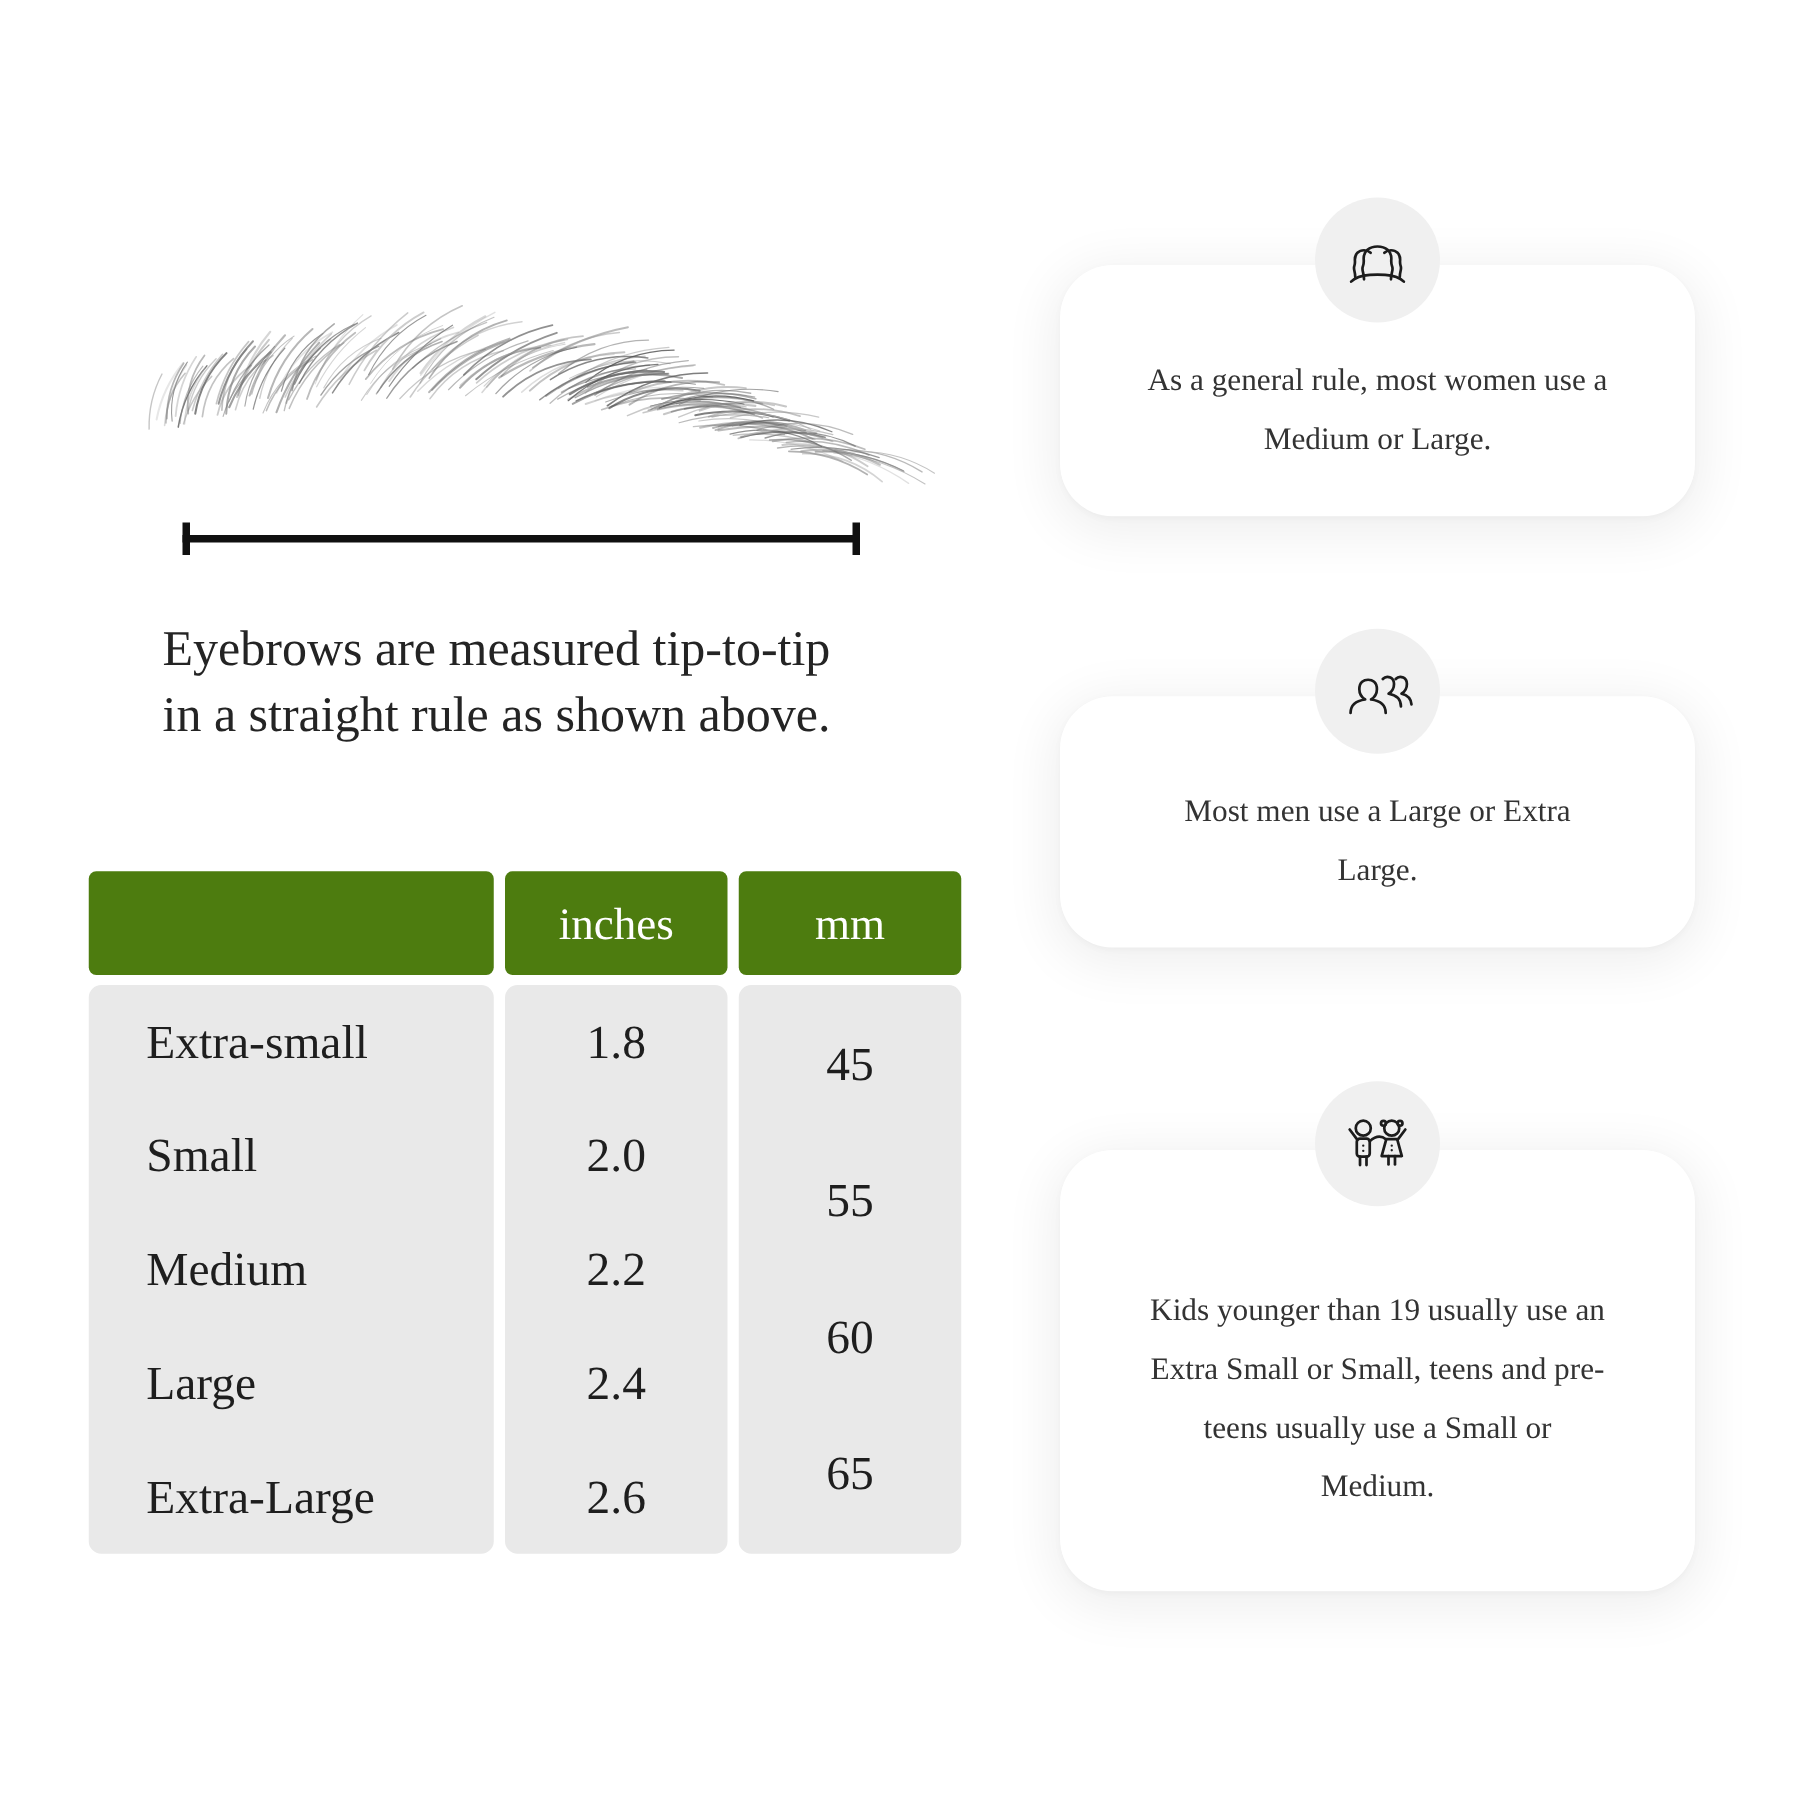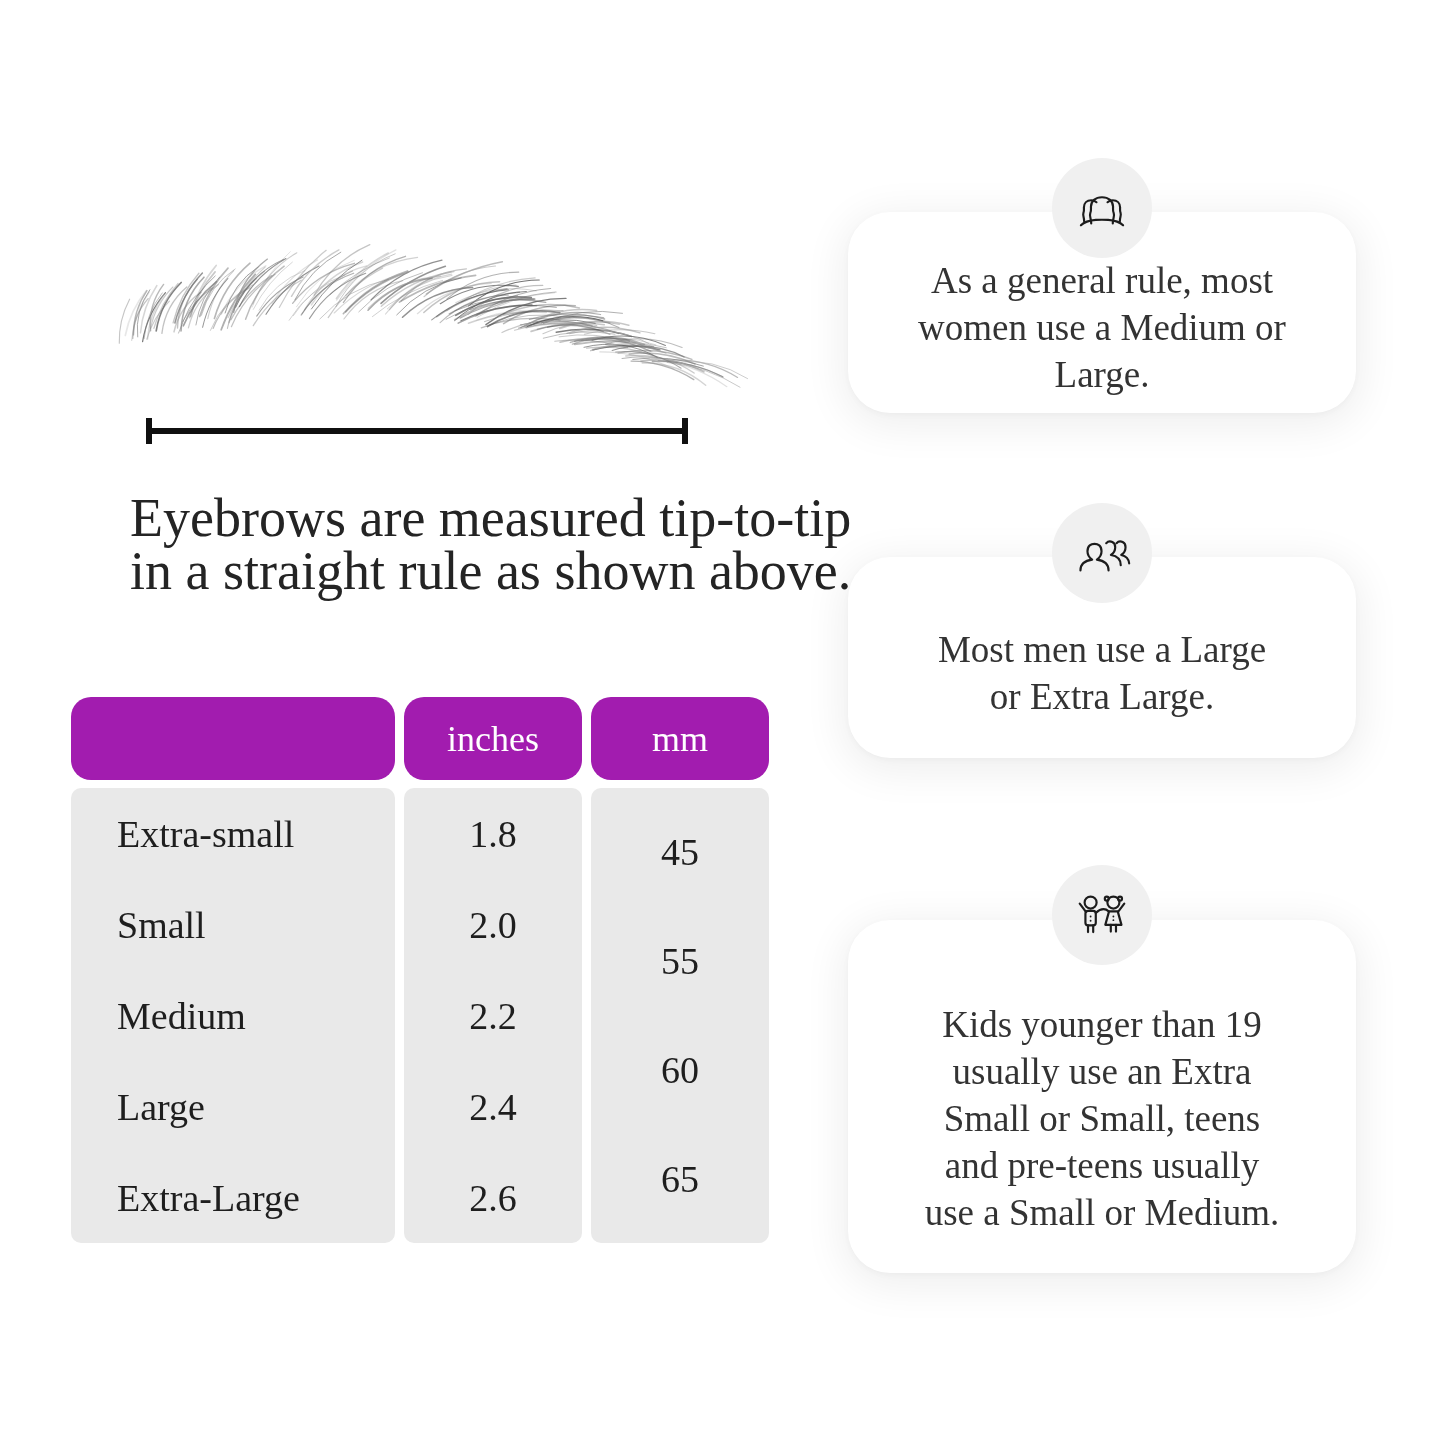--- a/index.html
+++ b/index.html
@@ -7,38 +7,38 @@
   .page{position:relative;width:1445px;height:1445px;background:#ffffff;overflow:hidden;
         font-family:"Liberation Serif","DejaVu Serif",serif;color:#2b2b2b;}
 
   
   .brow-svg{position:absolute;left:112px;top:238px;width:585px;height:160px;overflow:visible;}
   .measure-line{position:absolute;left:146px;top:417px;width:542px;height:28px;}
   .measure-line .bar{position:absolute;left:0;right:0;top:11px;height:6px;background:#101010;}
   .measure-line .cap{position:absolute;top:1px;width:6px;height:26px;background:#101010;}
   .measure-line .cap.left{left:0;}
   .measure-line .cap.right{right:0;}
-  .caption{position:absolute;left:130px;top:492px;font-size:54px;line-height:53px;color:#242424;}
+  .caption{position:absolute;left:130px;top:492px;font-size:40px;line-height:53px;color:#242424;}
 
   
   .thead,.tbody{position:absolute;left:71px;display:grid;grid-template-columns:324px 178px 178px;gap:9px;}
   .thead{top:697px;}
   .tbody{top:788px;}
-  .th{height:83px;background:#a21caf;border-radius:20px;color:#ffffff;
+  .th{height:83px;background:#4d7c0f;border-radius:6px;color:#ffffff;
       display:flex;align-items:center;justify-content:center;font-size:36px;}
   .tcol{height:455px;background:#e9e9e9;border-radius:10px;display:flex;flex-direction:column;
         justify-content:space-evenly;font-size:38px;color:#1e1e1e;}
   .tcell{height:91px;display:flex;align-items:center;justify-content:center;}
   .tcol.labels .tcell{justify-content:flex-start;padding-left:46px;}
 
   
   .card{position:absolute;left:848px;width:508px;background:#ffffff;border-radius:42px;z-index:1;
         box-shadow:0 2px 6px rgba(0,0,0,.03), 0 8px 42px 6px rgba(0,0,0,.065);
         display:flex;align-items:center;justify-content:center;text-align:center;}
-  .card .txt{font-size:37px;line-height:47px;color:#333333;}
+  .card .txt{font-size:25px;line-height:47px;color:#333333;}
   .card.c1{top:212px;height:201px;} .card.c1 .txt{max-width:450px;padding-top:30px;}
   .card.c2{top:557px;height:201px;} .card.c2 .txt{max-width:352px;padding-top:30px;}
   .card.c3{top:920px;height:353px;} .card.c3 .txt{max-width:365px;padding-top:44px;}
   .icon-circle{position:absolute;left:1052px;width:100px;height:100px;border-radius:50%;
         background:#f0f0f0;z-index:3;display:flex;align-items:center;justify-content:center;}
   .icon-circle.p1{top:158px;} .icon-circle.p2{top:503px;} .icon-circle.p3{top:865px;}
   .icon-circle svg{display:block;}
 </style>
 </head>
 <body>

